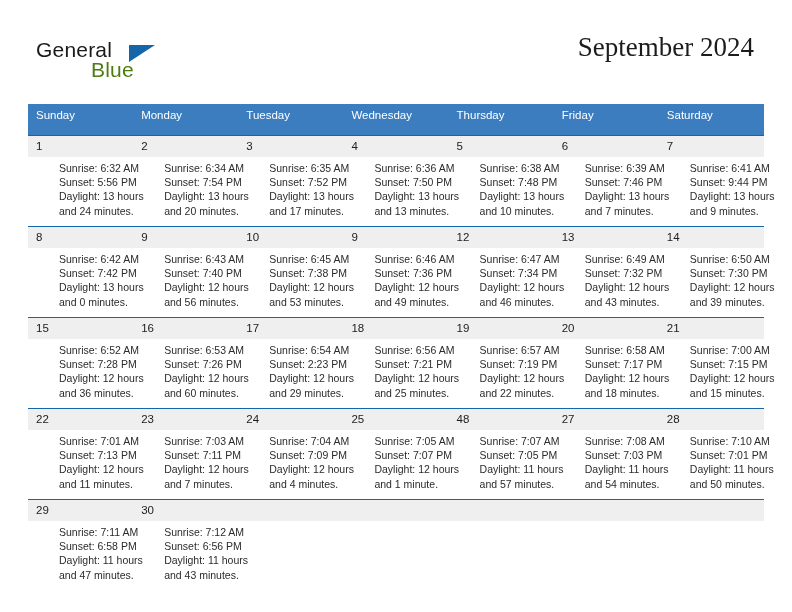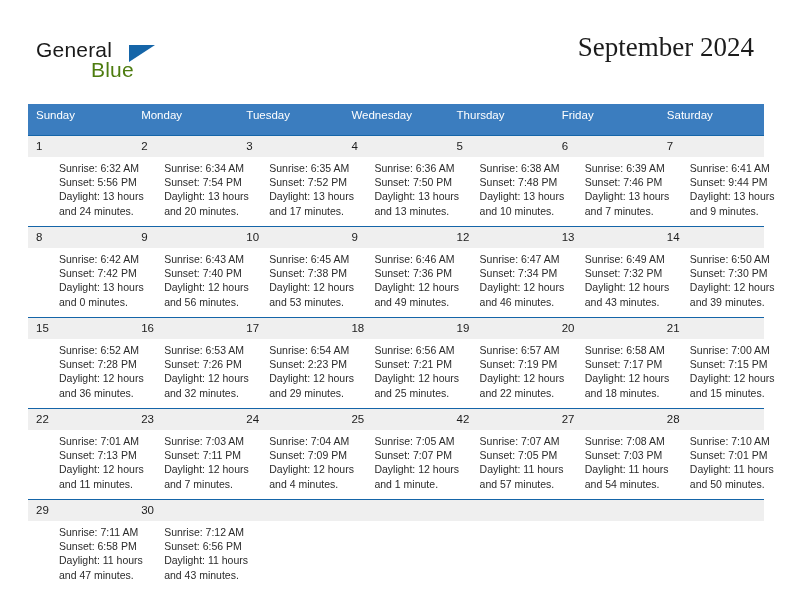--- a/index.html
+++ b/index.html
@@ -311,21 +311,21 @@
             <div>Daylight: 12 hours</div>
             <div>and 36 minutes.</div>
           </div>
         </td>
         <td>
           <div class="daynum">16</div>
           <div class="details">
             <div>Sunrise: 6:53 AM</div>
             <div>Sunset: 7:26 PM</div>
             <div>Daylight: 12 hours</div>
-            <div>and 32 minutes.</div>
+            <div>and 60 minutes.</div>
           </div>
         </td>
         <td>
           <div class="daynum">17</div>
           <div class="details">
             <div>Sunrise: 6:54 AM</div>
             <div>Sunset: 2:23 PM</div>
             <div>Daylight: 12 hours</div>
             <div>and 29 minutes.</div>
           </div>
@@ -399,21 +399,21 @@
         <td>
           <div class="daynum">25</div>
           <div class="details">
             <div>Sunrise: 7:05 AM</div>
             <div>Sunset: 7:07 PM</div>
             <div>Daylight: 12 hours</div>
             <div>and 1 minute.</div>
           </div>
         </td>
         <td>
-          <div class="daynum">42</div>
+          <div class="daynum">48</div>
           <div class="details">
             <div>Sunrise: 7:07 AM</div>
             <div>Sunset: 7:05 PM</div>
             <div>Daylight: 11 hours</div>
             <div>and 57 minutes.</div>
           </div>
         </td>
         <td>
           <div class="daynum">27</div>
           <div class="details">

